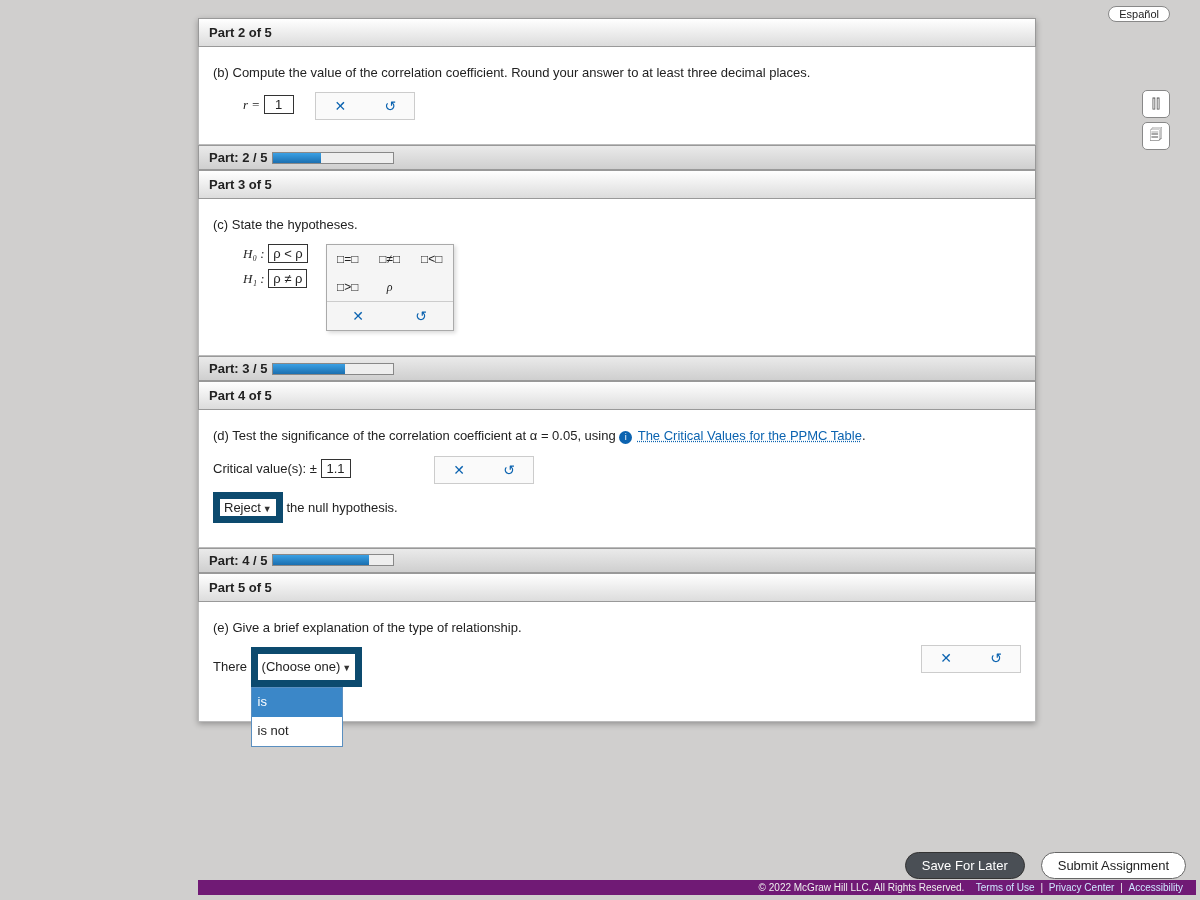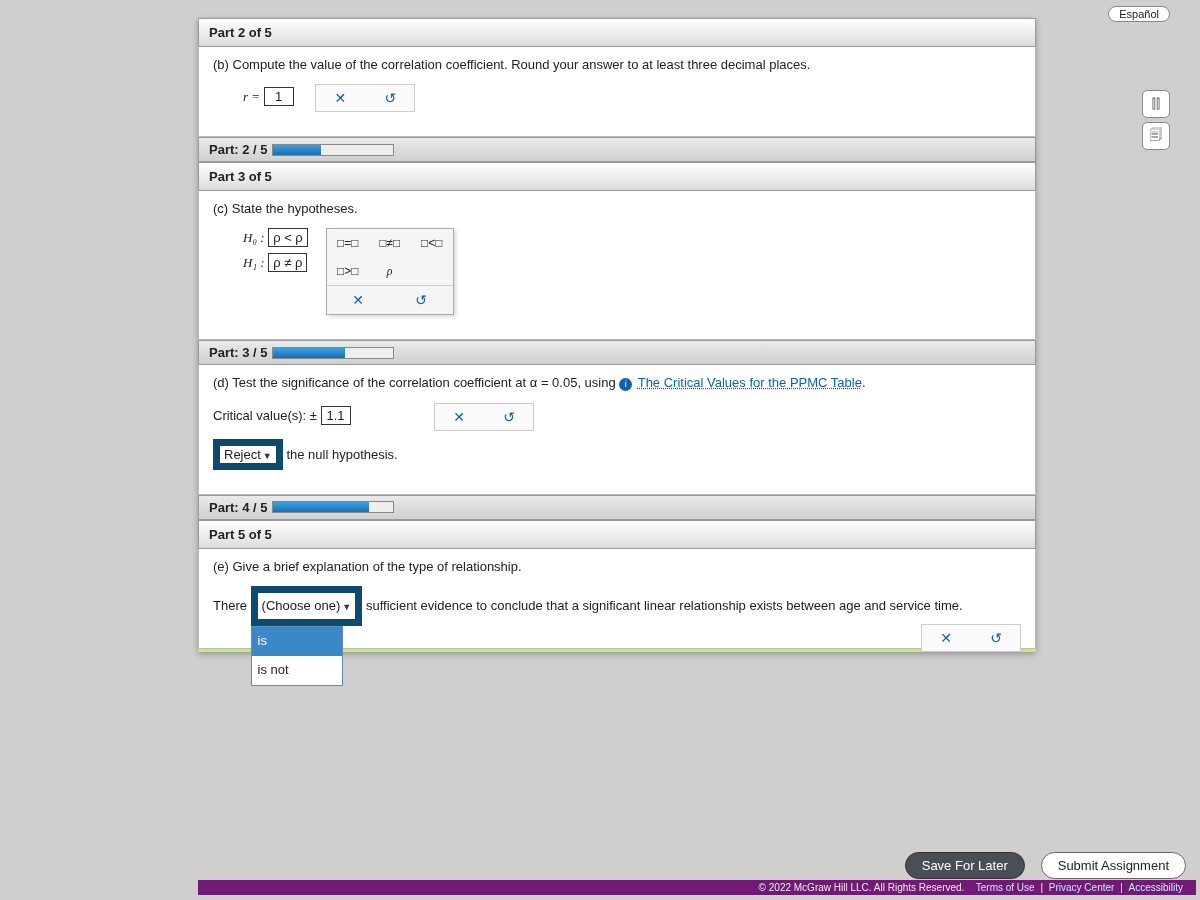--- a/index.html
+++ b/index.html
@@ -1,20 +1,20 @@
 <!DOCTYPE html>
 <html><head>
 <meta charset="utf-8">
 <style>
   html,body{margin:0;padding:0;background:#b8b8b8;font-family:Arial,Helvetica,sans-serif;font-size:13px;color:#222}
   .stage{width:1200px;height:900px;margin:0 auto;position:relative;background:#d0cfce;overflow:hidden}
   .canvas{position:absolute;left:198px;top:18px;width:838px;background:#bef264;box-shadow:0 2px 6px rgba(0,0,0,.3)}
   .part-header{background:linear-gradient(#fff,#dcdcdc);border:1px solid #999;padding:6px 10px;font-weight:bold;font-size:13px}
   .part-body{padding:10px 14px 24px 14px;border:1px solid #bbb;border-top:none;background:#fff}
-  .instr{margin:0 0 12px 0}
+  .instr{margin:8px 0 12px 0}
   .mathit{font-style:italic;font-family:'Times New Roman',serif}
   .ansbox{display:inline-block;border:1px solid #333;background:#fff;padding:1px 4px;min-width:20px;text-align:center;font-size:13px}
   .toolbox{display:inline-block;border:1px solid #aaa;background:#f5f5f5;box-shadow:2px 2px 4px rgba(0,0,0,.15);vertical-align:top;margin-left:18px}
   .tb-row{display:flex}
   .tb-cell{width:42px;height:28px;display:flex;align-items:center;justify-content:center;font-size:12px;cursor:pointer}
   .tb-foot{display:flex;justify-content:space-around;border-top:1px solid #ccc;padding:4px 0}
   .ico-btn{width:20px;height:20px;display:inline-flex;align-items:center;justify-content:center;cursor:pointer;color:#0b63b0;font-size:14px}
   .progress-row{display:flex;align-items:center;background:linear-gradient(#eaeaea,#cfcfcf);border:1px solid #999;padding:4px 10px;font-weight:bold;font-size:13px;gap:4px}
   .pbar{flex:0 0 120px;height:10px;background:#eee;border:1px solid #888;position:relative}
   .pbar>div{position:absolute;left:0;top:0;bottom:0;background:linear-gradient(#3aa0e4,#1b6fb0)}
@@ -97,20 +97,21 @@
     </div>
   </div>
 
   <div class="progress-row">
     <span>Part: 3 / 5</span>
     <div class="pbar">
           <div style="width:60%"></div>
         </div>
   </div>
 
+  <div class="part-header">Part 4 of 5</div>
   <div class="part-body">
     <p class="instr">
       <span>(d) Test the significance of the correlation coefficient at α = 0.05, using </span>
       <span class="infoicon">i</span>
       <span class="link">The Critical Values for the PPMC Table</span>.
     </p>
     <div style="margin-bottom:8px">
       <span>Critical value(s): ±</span>
       <span class="ansbox">1.1</span>
       <span class="clr-reset-pair" style="margin-left:80px">
@@ -127,34 +128,33 @@
   </div>
 
   <div class="progress-row">
     <span>Part: 4 / 5</span>
     <div class="pbar">
           <div style="width:80%"></div>
         </div>
   </div>
 
   <div class="part-header">Part 5 of 5</div>
-  <div class="part-body" style="padding-bottom:22px">
+  <div class="part-body" style="padding-bottom:34px">
     <p class="instr">(e) Give a brief explanation of the type of relationship.</p>
     <div style="line-height:1.9">
       <span>There </span>
       <span class="dropdown-open">
         <span class="select-look">
           <span>(Choose one)</span><span class="caret">▼</span>
         </span>
         <div class="dropdown-menu">
           <div class="hl">is</div>
           <div>is not</div>
         </div>
       </span>
-      <span> sufficient evidence to conclude that a significant linear relationship exists between age and service time.</span>
       <span class="clr-reset-pair" style="float:right;margin-top:-2px">
         <span class="ico-btn">✕</span>
         <span class="ico-btn">↺</span>
       </span>
     </div>
   </div>
 
 </div>
 
 <div class="footer-bar">

